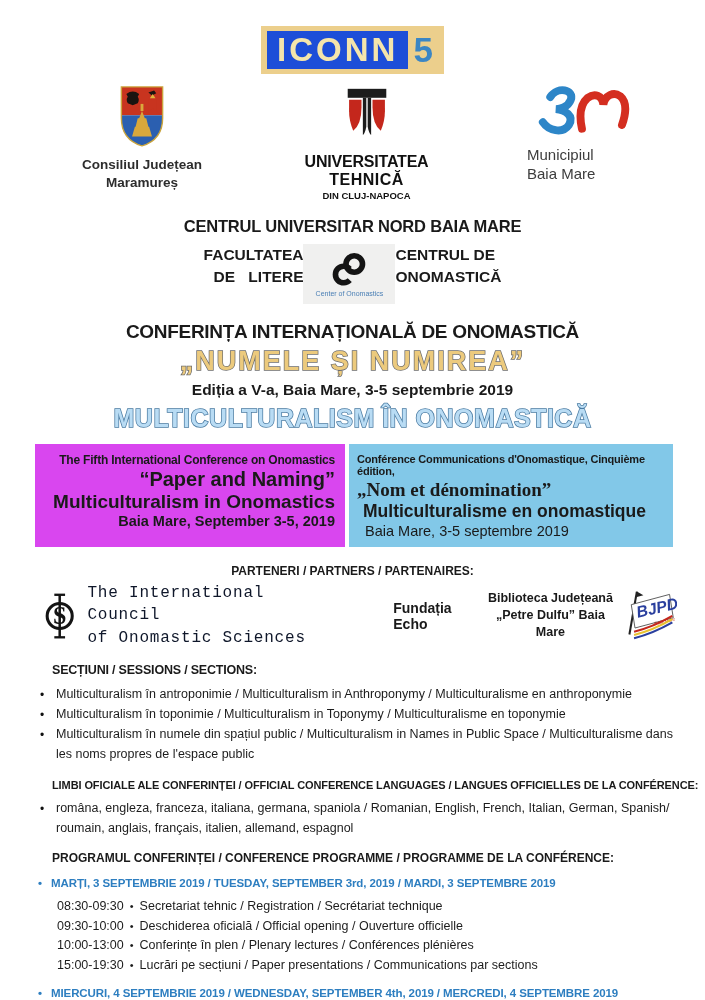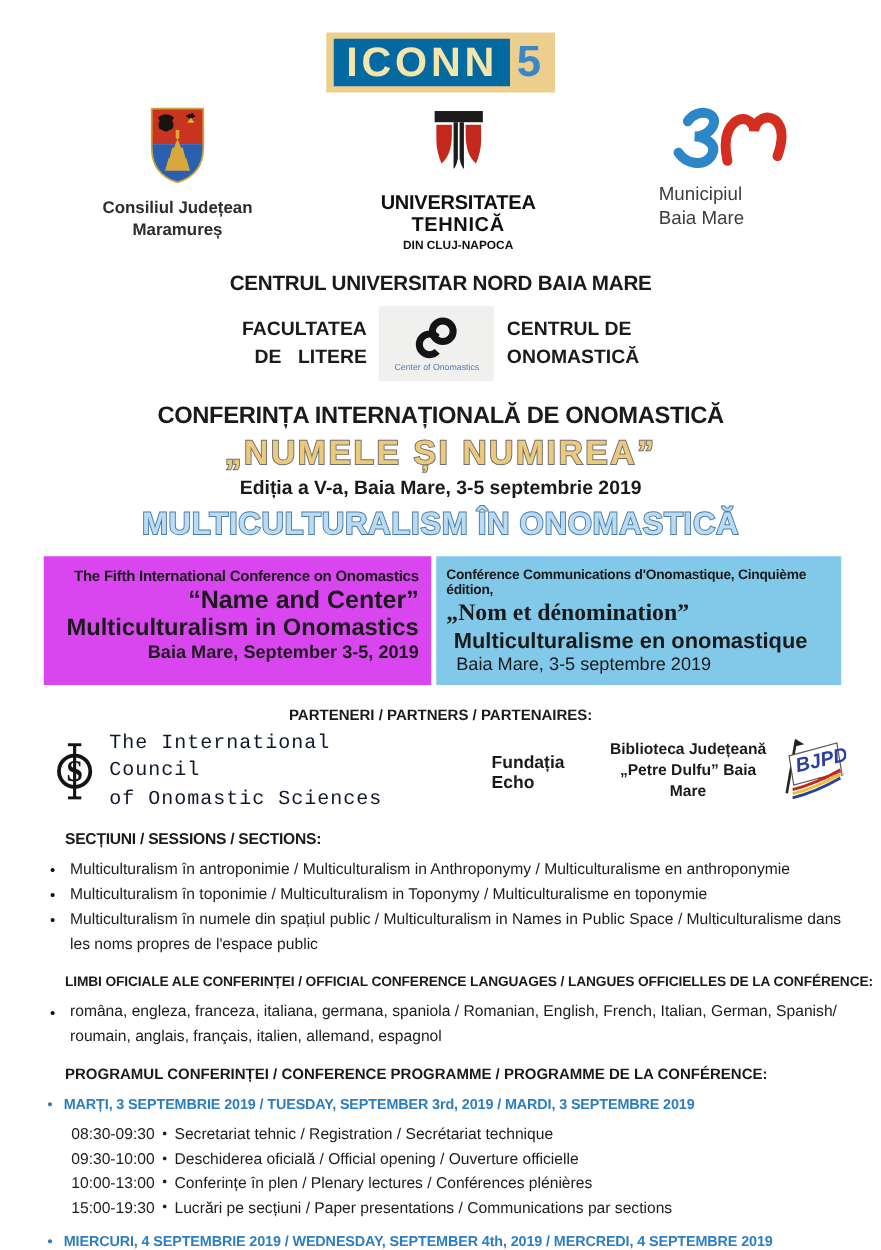--- a/index.html
+++ b/index.html
@@ -6,41 +6,41 @@
   body { background:#888; font-family:"Liberation Sans", sans-serif; }
   .page {
     width:705px; height:1000px; background:#ffffff; margin:0 auto;
     position:relative; overflow:hidden; color:#1a1a1a;
   }
 
   
   .banner-row { text-align:center; padding-top:26px; }
   .banner { display:inline-flex; background:#eccf8c; padding:5px 6px; align-items:stretch; }
   .banner-word {
-    background:#0369a1; color:#f4e5ab; font-weight:bold; font-size:33px;
+    background:#1d4ed8; color:#f4e5ab; font-weight:bold; font-size:33px;
     line-height:38px; padding:0 10px; letter-spacing:3px;
   }
   .banner-five { color:#3b86c4; font-weight:bold; font-size:35px; line-height:38px; padding:0 5px; }
 
   
   .logos-row { display:flex; justify-content:space-between; padding:0 44px 0 52px; margin-top:10px; align-items:flex-start; }
   .org { text-align:center; }
   .org-maramures { width:180px; }
   .org-utcn { width:190px; }
   .org-baiamare { width:160px; }
   .org-caption { font-size:13.5px; font-weight:bold; color:#2d2d2d; line-height:1.3; margin-top:4px; }
   .utcn-l1 { font-size:16px; font-weight:bold; color:#111; letter-spacing:-0.2px; margin-top:3px; }
   .utcn-l2 { font-size:16px; font-weight:bold; color:#111; letter-spacing:0.5px; }
   .utcn-l3 { font-size:9.5px; font-weight:bold; color:#111; margin-top:1px; }
   .bm-caption { font-size:15px; color:#3d3d3d; line-height:1.25; text-align:left; padding-left:26px; margin-top:4px; }
 
   .centru-line { text-align:center; font-size:16.5px; font-weight:bold; margin-top:16px; letter-spacing:-0.2px; }
 
   
-  .faculty-row { display:flex; justify-content:center; align-items:center; gap:10px; margin-top:8px; }
+  .faculty-row { display:flex; justify-content:center; gap:0; margin-top:8px; }
   .fac-left { text-align:right; font-size:15.5px; font-weight:bold; line-height:1.4; }
   .fac-left .ws { word-spacing:9px; }
   .fac-right { text-align:left; font-size:15.5px; font-weight:bold; line-height:1.4; }
   .co-box { width:92px; height:60px; background:#f0f0ef; display:flex; flex-direction:column; align-items:center; justify-content:center; }
   .co-caption { font-size:7px; color:#4a7fb5; margin-top:2px; }
 
   
   .t-conf { text-align:center; font-size:19px; font-weight:bold; margin-top:17px; letter-spacing:-0.3px; }
   .t-name {
     text-align:center; font-size:27px; font-weight:bold; letter-spacing:2px; margin-top:3px;
@@ -178,21 +178,21 @@
   </div>
 
   <div class="t-conf">CONFERINȚA INTERNAȚIONALĂ DE ONOMASTICĂ</div>
   <div class="t-name">„NUMELE ȘI NUMIREA”</div>
   <div class="t-edition">Ediția a V-a, Baia Mare, 3-5 septembrie 2019</div>
   <div class="t-theme">MULTICULTURALISM ÎN ONOMASTICĂ</div>
 
   <div class="bilingual">
     <div class="box-en">
       <div class="box-l1-en">The Fifth International Conference on Onomastics</div>
-      <div class="box-l2-en">“Name and Center”</div>
+      <div class="box-l2-en">“Paper and Naming”</div>
       <div class="box-l3-en">Multiculturalism in Onomastics</div>
       <div class="box-l4-en">Baia Mare, September 3-5, 2019</div>
     </div>
     <div class="box-fr">
       <div class="box-l1-fr">Conférence Communications d'Onomastique, Cinquième édition,</div>
       <div class="box-l2-fr">„Nom et dénomination”</div>
       <div class="box-l3-fr">Multiculturalisme en onomastique</div>
       <div class="box-l4-fr">Baia Mare, 3-5 septembre 2019</div>
     </div>
   </div>

